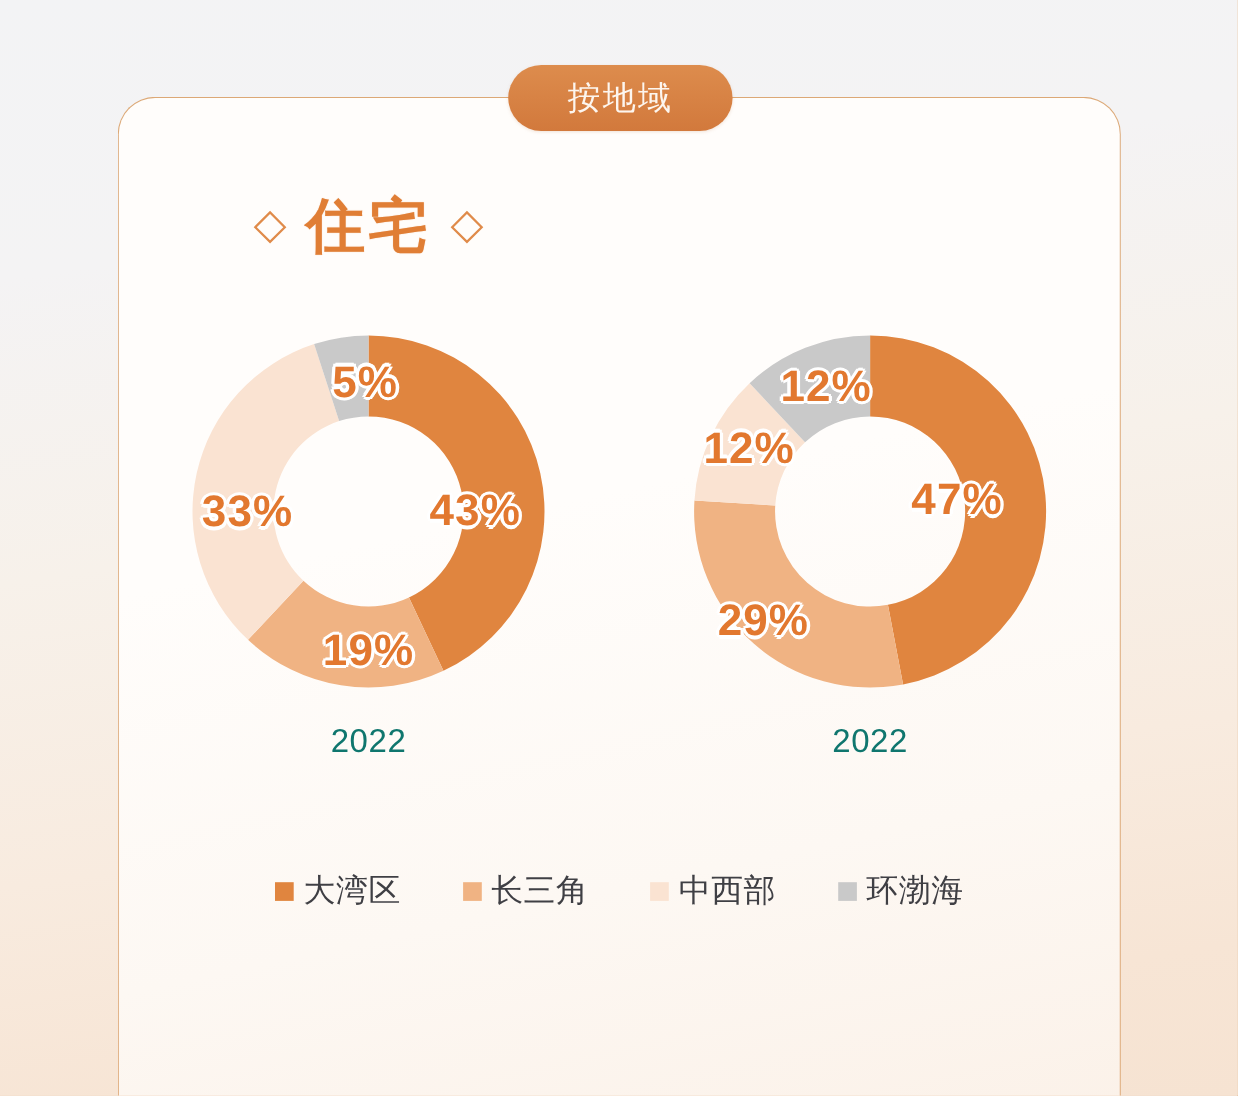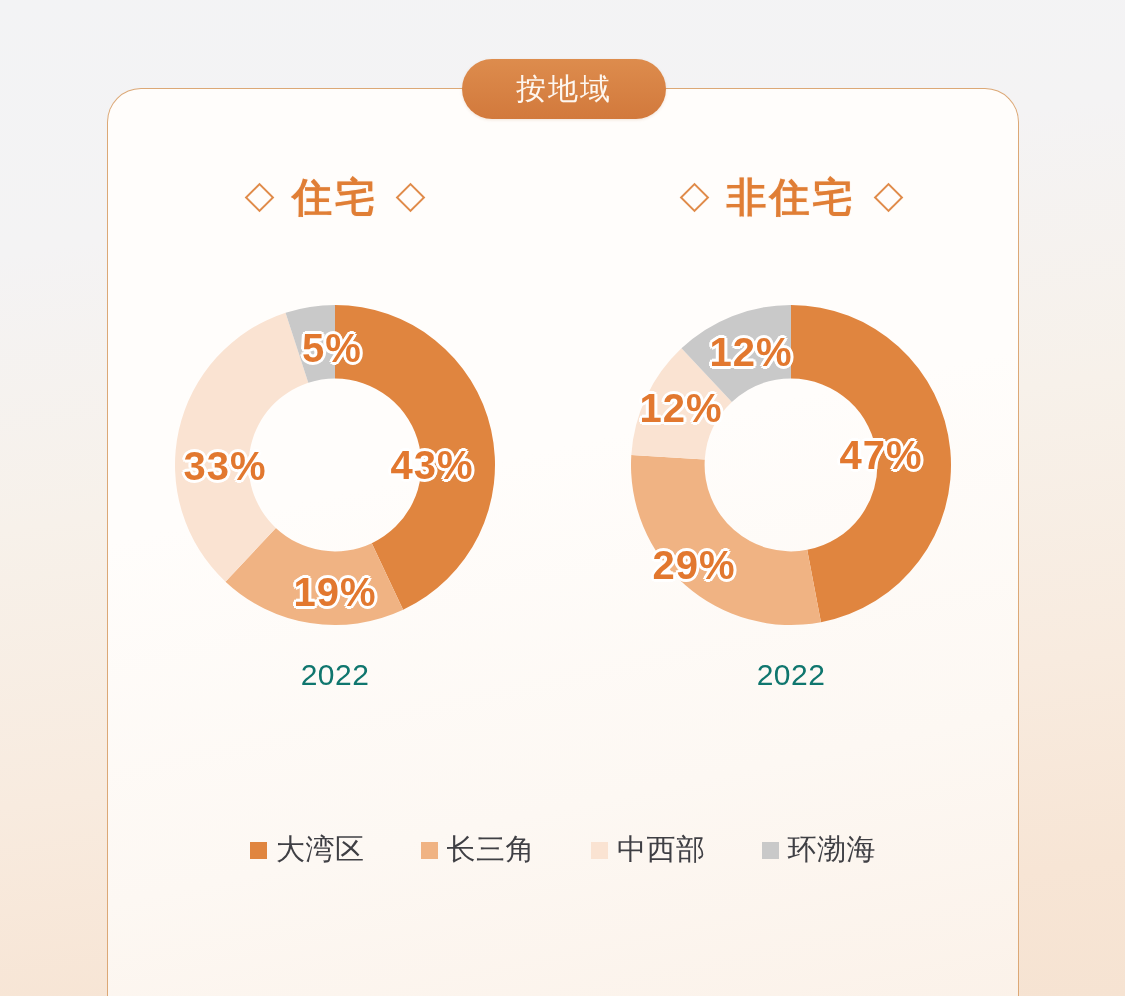--- a/index.html
+++ b/index.html
@@ -73,21 +73,21 @@
   }
   .heading-col {
     width: 50%;
     display: flex;
     align-items: center;
     justify-content: center;
     gap: 22px;
   }
   .heading-text {
     color: #e07e35;
-    font-size: 40px;
+    font-size: 54px;
     font-weight: 700;
     letter-spacing: 3px;
     text-shadow: 0 0 1px rgba(224,126,53,0.4);
   }
   .diamond {
     width: 17px;
     height: 17px;
     border: 2.2px solid #e08b4a;
     transform: rotate(45deg);
   }
@@ -142,21 +142,20 @@
   
   .legend {
     position: absolute;
     left: 107px;
     top: 790px;
     width: 912px;
     display: flex;
     align-items: center;
     justify-content: center;
     gap: 56px;
-    margin-top: 40px;
   }
   .legend-item {
     display: flex;
     align-items: center;
     gap: 9px;
   }
   .swatch {
     width: 17px;
     height: 17px;
     flex: none;
@@ -175,25 +174,20 @@
   <div class="card"></div>
 
   <div class="pill">
     <span>按地域</span>
   </div>
 
   <div class="headings">
     <div class="heading-col">
       <span class="diamond"></span>
       <span class="heading-text">住宅</span>
-      <span class="diamond"></span>
-    </div>
-    <div class="heading-col">
-      <span class="diamond"></span>
-      <span class="heading-text">非住宅</span>
       <span class="diamond"></span>
     </div>
   </div>
 
   <div class="charts">
 
     <div class="chart-col">
       <div class="donut-wrap">
         <svg viewBox="0 0 330 330">
             <path d="M 165 5 A 160 160 0 0 1 233.12468665041166 309.77232839456315 L 201.7873307912223 243.17705733306408 A 86.4 86.4 0 0 0 165 78.6 Z" fill="#E0853F"></path>
@@ -210,21 +204,21 @@
     </div>
 
     <div class="chart-col">
       <div class="donut-wrap">
         <svg viewBox="0 0 330 330">
             <path d="M 165 5 A 160 160 0 0 1 194.981010333716 322.1659601165902 L 181.18974558020665 249.8696184629587 A 86.4 86.4 0 0 0 165 78.6 Z" fill="#E0853F"></path>
             <path d="M 194.981010333716 322.1659601165902 A 160 160 0 0 1 5.3157234514765435 154.95351687530993 L 78.77049066379733 159.57489911266737 A 86.4 86.4 0 0 0 181.18974558020665 249.8696184629587 Z" fill="#F0B383"></path>
             <path d="M 5.3157234514765435 154.95351687530993 A 160 160 0 0 1 55.47246305140976 48.36501961257419 L 105.85513004776126 102.01711059079005 A 86.4 86.4 0 0 0 78.77049066379733 159.57489911266737 Z" fill="#FAE3D2"></path>
             <path d="M 55.47246305140976 48.36501961257419 A 160 160 0 0 1 164.99999999999997 5 L 164.99999999999997 78.6 A 86.4 86.4 0 0 0 105.85513004776126 102.01711059079005 Z" fill="#C9C9C9"></path>
           </svg>
-        <span class="pct" style="left:255px;top:155px;">47%</span>
+        <span class="pct" style="left:244px;top:155px;">47%</span>
         <span class="pct" style="left:68px;top:265px;">29%</span>
         <span class="pct" style="left:55px;top:108px;">12%</span>
         <span class="pct" style="left:125px;top:52px;">12%</span>
       </div>
       <div class="year">2022</div>
     </div>
 
   </div>
 
   <div class="legend">

